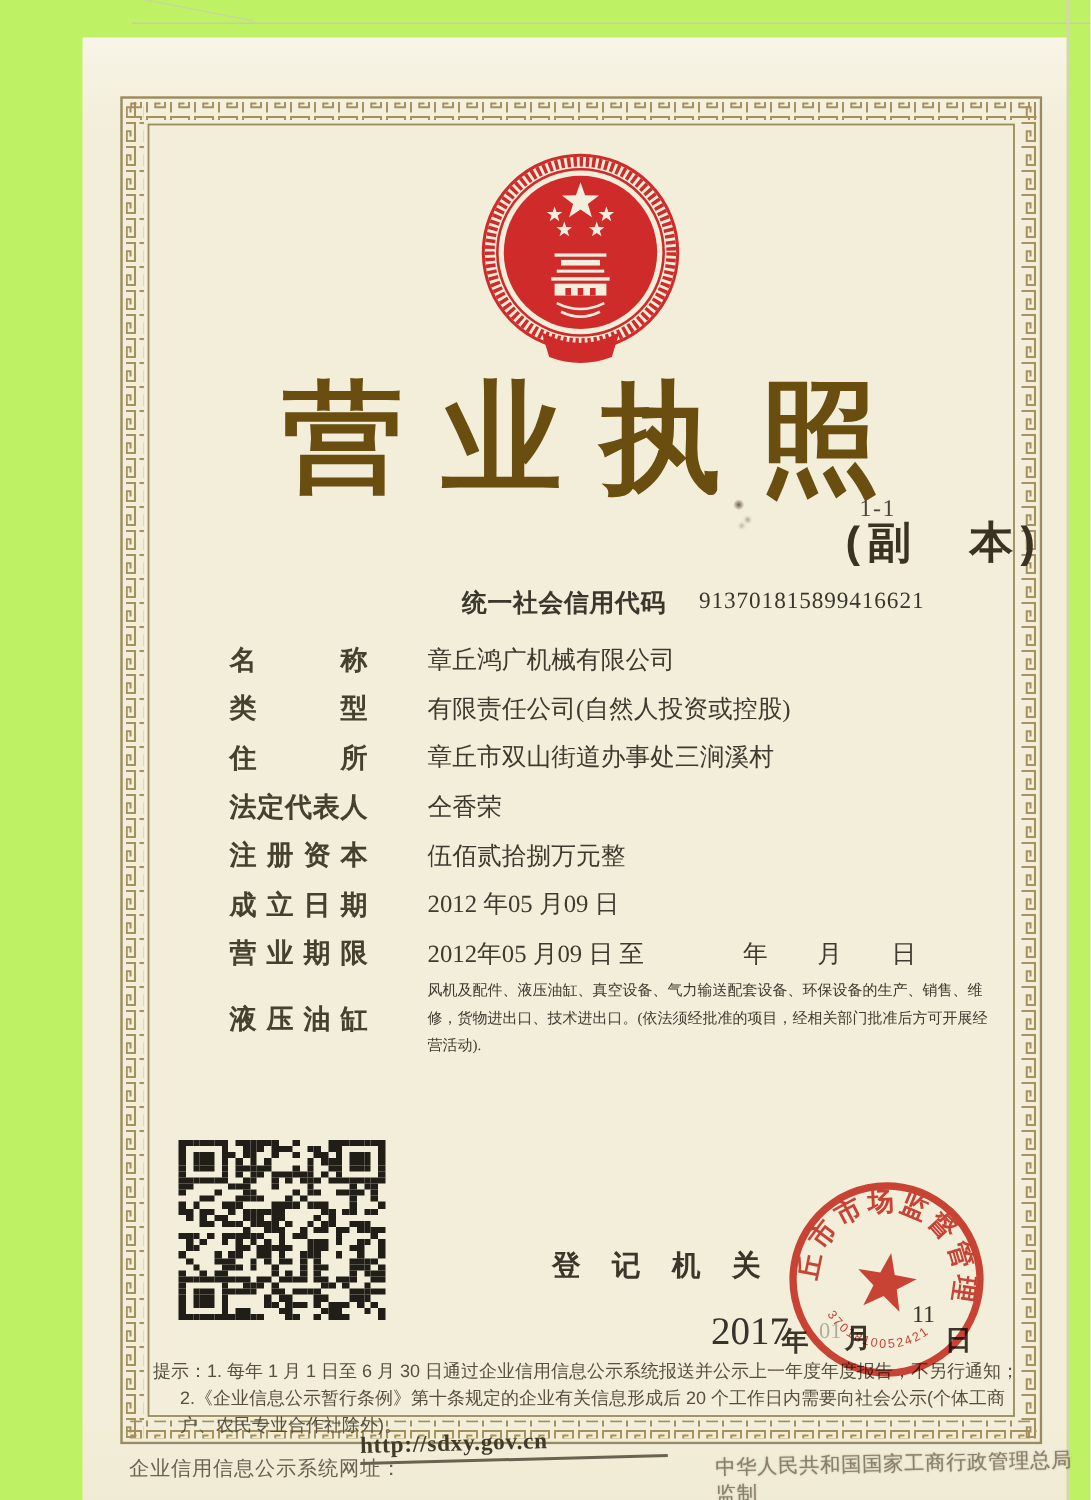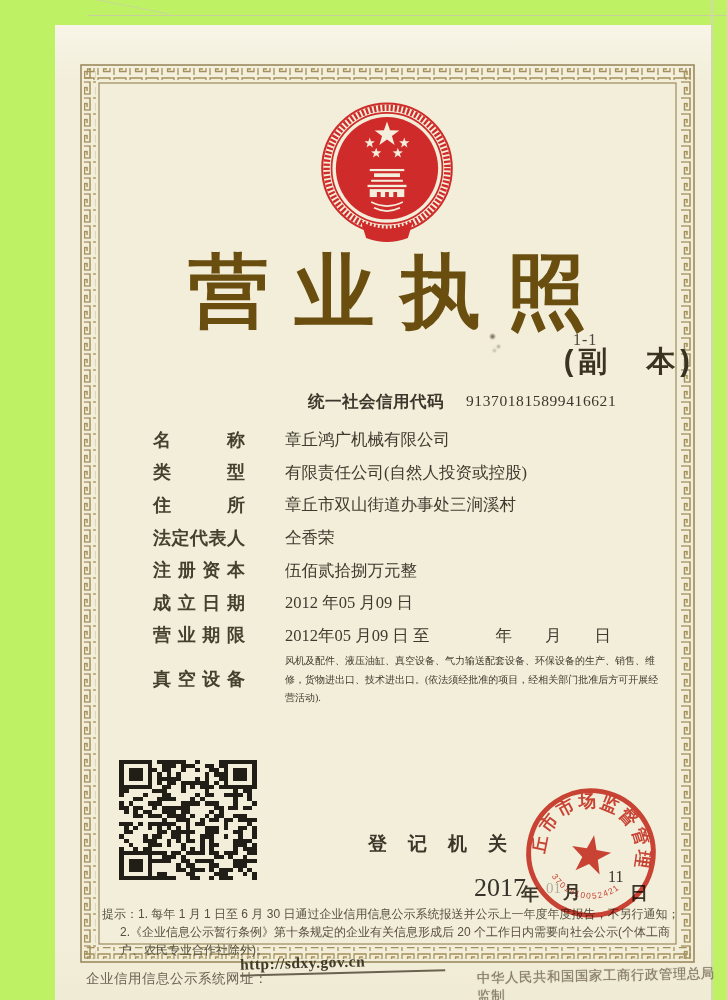--- a/index.html
+++ b/index.html
@@ -170,21 +170,21 @@
     </div>
     <div class="frow">
       <span class="flabel">成立日期</span>
       <span class="fvalue">2012 年05 月09 日</span>
     </div>
     <div class="frow">
       <span class="flabel">营业期限</span>
       <span class="fvalue">2012年05 月09 日 至　　　　年　　月　　日</span>
     </div>
     <div class="frow">
-      <span class="flabel">真空设备</span>
+      <span class="flabel">液压油缸</span>
       <span class="fvalue">风机及配件、液压油缸、真空设备、气力输送配套设备、环保设备的生产、销售、维修，货物进出口、技术进出口。(依法须经批准的项目，经相关部门批准后方可开展经营活动).</span>
     </div>
   </div>
 
   <div class="qr">
       <i class="on"></i>
       <i class="on"></i>
       <i class="on"></i>
       <i class="on"></i>
       <i class="on"></i>

